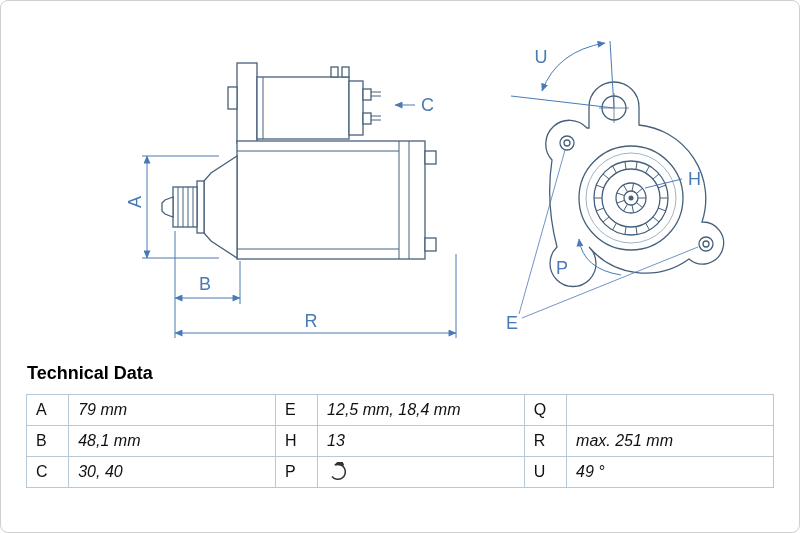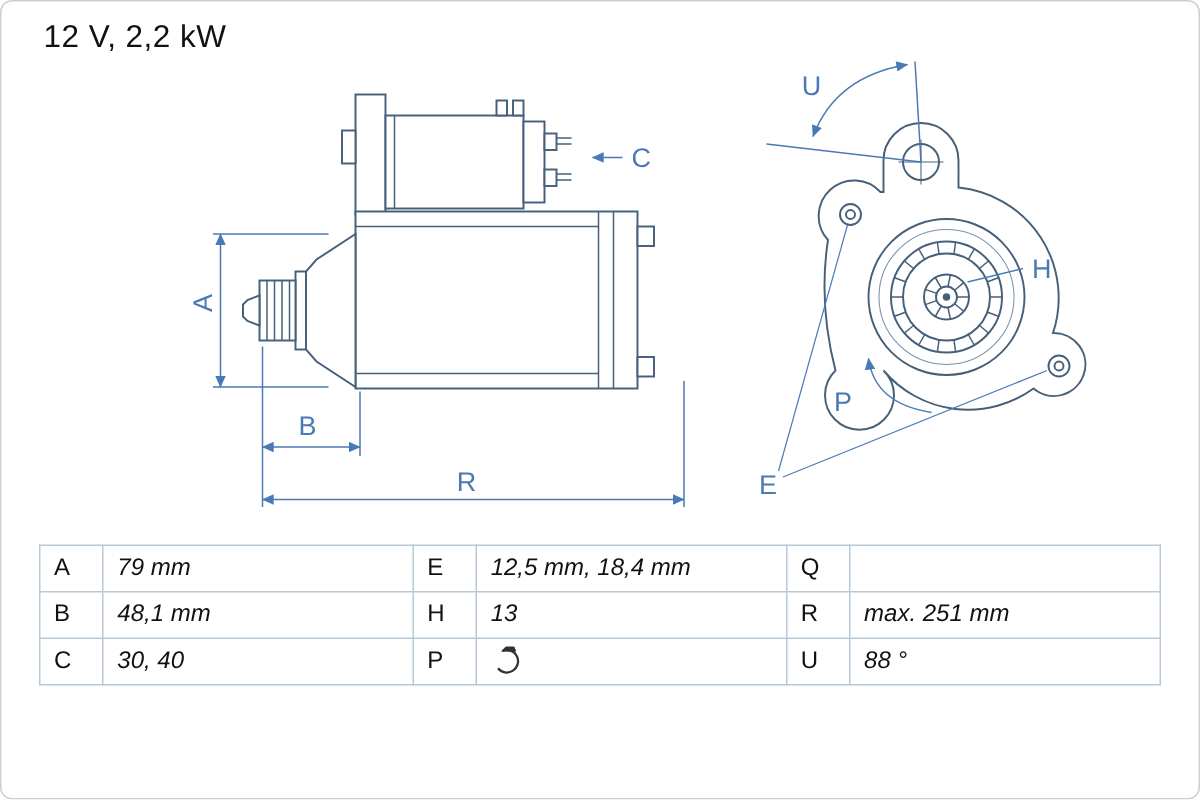--- a/index.html
+++ b/index.html
@@ -21,21 +21,20 @@
   table.specs td{border:1px solid #b7c9d6;padding:5px 9px;height:20px;vertical-align:middle;}
   td.k{width:24px;}
   td.v{width:198px;font-style:italic;}
   .roticon{display:inline-block;vertical-align:middle;}
 </style>
 </head>
 <body>
 
 <div class="page">
 
-  <div class="title">12 V, 2,2 kW</div>
 
   <svg class="drawing" width="800" height="355" viewBox="0 0 800 355">
     <defs>
       <marker id="ab" viewBox="0 0 10 8" markerWidth="9" markerHeight="7" refX="8.5" refY="4" orient="auto-start-reverse">
           <path d="M0,0 L9,4 L0,8 Z" fill="#4a7ab5"></path>
         </marker>
     </defs>
 
     <g>
       <rect class="dkf" x="236" y="62" width="20" height="80"></rect>
@@ -158,20 +157,21 @@
         <line x1="521" y1="317" x2="697" y2="246"></line>
       </g>
       <text class="blt" x="540" y="62" text-anchor="middle">U</text>
       <text class="blt" x="687" y="184">H</text>
       <text class="blt" x="561" y="273" text-anchor="middle">P</text>
       <text class="blt" x="511" y="328" text-anchor="middle">E</text>
     </g>
   </svg>
 
   <div class="section">
+    <div class="tech-title">Technical Data</div>
     <table class="specs">
       <tbody>
         <tr>
           <td class="k">A</td>
           <td class="v">79 mm</td>
           <td class="k">E</td>
           <td class="v">12,5 mm, 18,4 mm</td>
           <td class="k">Q</td>
           <td class="v"></td>
         </tr>
@@ -191,19 +191,19 @@
             <svg class="roticon" width="22" height="20" viewBox="0 0 22 20">
               <defs>
                 <marker id="abk" viewBox="0 0 10 8" markerWidth="7" markerHeight="6" refX="8" refY="4" orient="auto-start-reverse">
                     <path d="M0,0 L9,4 L0,8 Z" fill="#333"></path>
                   </marker>
               </defs>
               <path d="M5,14.5 A7.5,7.5 0 1 0 8,2.9" fill="none" stroke="#333" stroke-width="1.5" marker-end="url(#abk)"></path>
             </svg>
           </td>
           <td class="k">U</td>
-          <td class="v">88 °</td>
+          <td class="v">49 °</td>
         </tr>
       </tbody>
     </table>
   </div>
 
 </div>
 
 </body></html>

